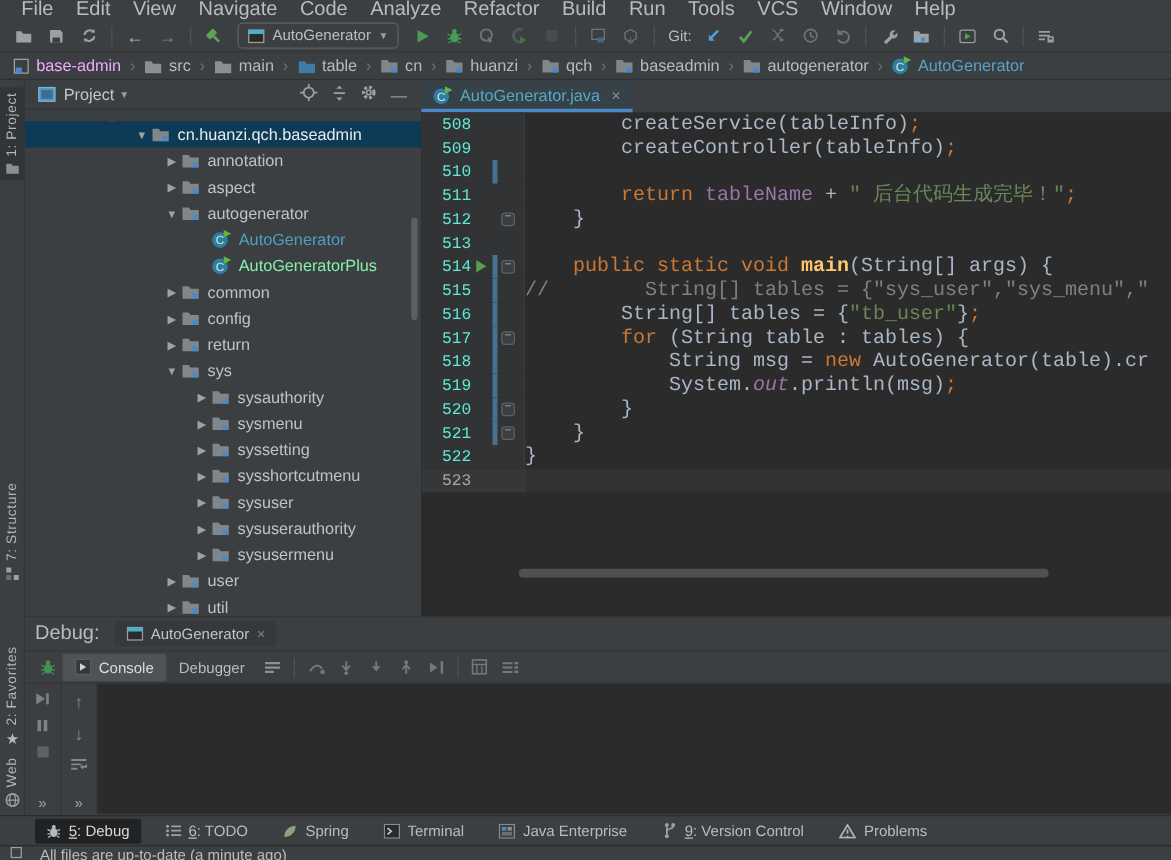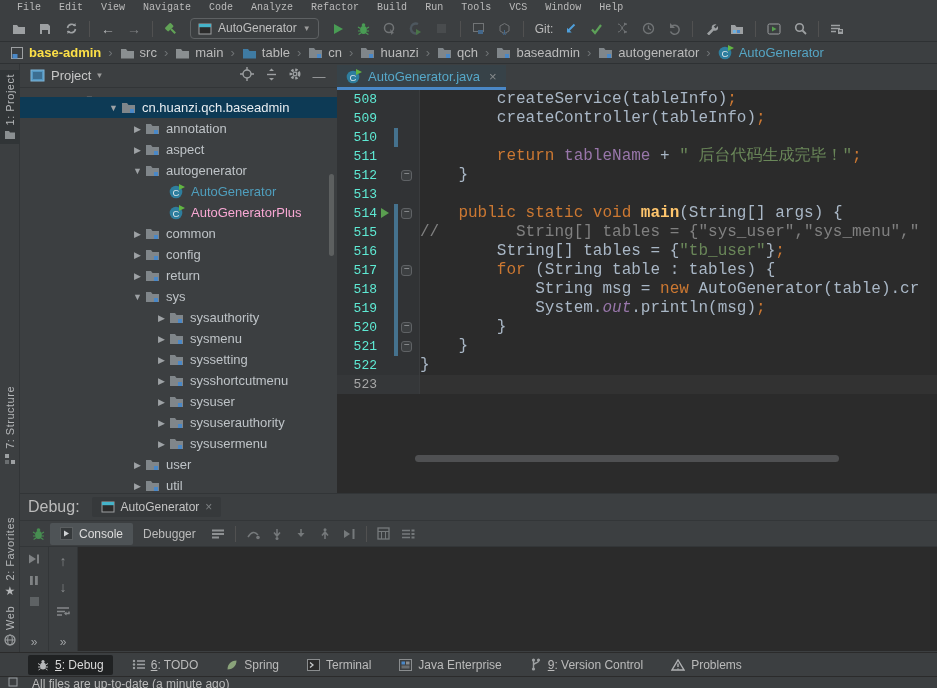--- a/index.html
+++ b/index.html
@@ -9,42 +9,42 @@
     background:#3c3f41; font-family:"Liberation Sans", sans-serif;
     color:#bbbbbb; user-select:none;
   }
   .ic { display:inline-flex; align-items:center; justify-content:center; }
   .ic svg { display:block; }
 
   
   #menubar { position:absolute; left:0; top:0; width:937px; height:16px;
     display:flex; align-items:flex-start; gap:0; padding-left:8px; overflow:hidden;
     background:#3c3f41; }
-  .mi { font-size:10px; color:#bbbbbb; padding:1px 9px; line-height:14px;font-family:Liberation Mono, monospace; }
+  .mi { font-size:16px; color:#bbbbbb; padding:1px 9px; line-height:14px; }
 
   
   #toolbar { position:absolute; left:0; top:16px; width:937px; height:26px;
     display:flex; align-items:center; padding-left:6px; background:#3c3f41;
     border-bottom:1px solid #2e3133; }
   .tbi { width:26px; height:22px; display:flex; align-items:center; justify-content:center; border-radius:3px; }
   .tbi.dis { opacity:.55; }
   .tsep { width:1px; height:16px; background:#515151; margin:0 5px; }
   .tlabel { font-size:12px; color:#bbbbbb; margin:0 4px 0 6px; }
   #run-combo { display:flex; align-items:center; gap:6px; height:21px;
     border:1px solid #5e6163; border-radius:4px; background:#3c3f41;
     padding:0 7px; margin:0 6px; }
   #run-combo .cl { font-size:12px; color:#bfbfbf; }
   #run-combo .ar { font-size:8px; color:#9b9b9b; }
 
   
   #crumbs { position:absolute; left:0; top:42px; width:937px; height:22px;
     display:flex; align-items:center; padding-left:8px; background:#3c3f41;
     border-bottom:1px solid #2e3133; font-size:13px; }
   .crumb { display:flex; align-items:center; gap:5px; padding:0 2px; color:#bbbbbb; }
-  .crumb.bold .clabel { font-weight:bold; color:#fde047; }
+  .crumb.bold .clabel { font-weight:normal; color:#f0abfc; }
   .crumb.classcolor .clabel { color:#55a5c4; }
   .chev { color:#6f7375; margin:0 5px; font-size:13px; }
 
   
   #stripe { position:absolute; left:0; top:64px; width:20px; height:612px;
     background:#3c3f41; border-right:1px solid #323537; }
   .stab { position:absolute; left:0; width:20px; display:flex; flex-direction:column;
     align-items:center; gap:4px; padding:4px 0; }
   .stab.active { background:#313537; }
   .stab .vtxt { writing-mode:vertical-rl; transform:rotate(180deg);
@@ -535,21 +535,21 @@
         </div>
         <div class="trow" style="padding-left: 134px;">
           <span class="tarrow"></span>
           <span class="ic ticon">
             <svg width="16" height="15">
               <circle cx="7" cy="8" r="6.3" fill="#2e7e9e"></circle>
               <text x="7" y="11.5" font-size="9.5" fill="#d9e4ea" text-anchor="middle" font-family="Liberation Sans,sans-serif">C</text>
               <path d="M10 0l6 3-6 3z" fill="#62b543"></path>
             </svg>
           </span>
-          <span class="tlbl" style="color:#f9a8d4">AutoGeneratorPlus</span>
+          <span class="tlbl" style="color:#86efac">AutoGeneratorPlus</span>
         </div>
         <div class="trow" style="padding-left: 110px;">
           <span class="tarrow">▶</span>
           <span class="ic ticon">
             <svg width="15" height="13">
               <path d="M1 2h5l1.5 2H14v8H1z" fill="#80868a"></path>
               <rect x="9" y="8" width="4" height="4" fill="#4a88c7"></rect>
             </svg>
           </span>
           <span class="tlbl">common</span>

